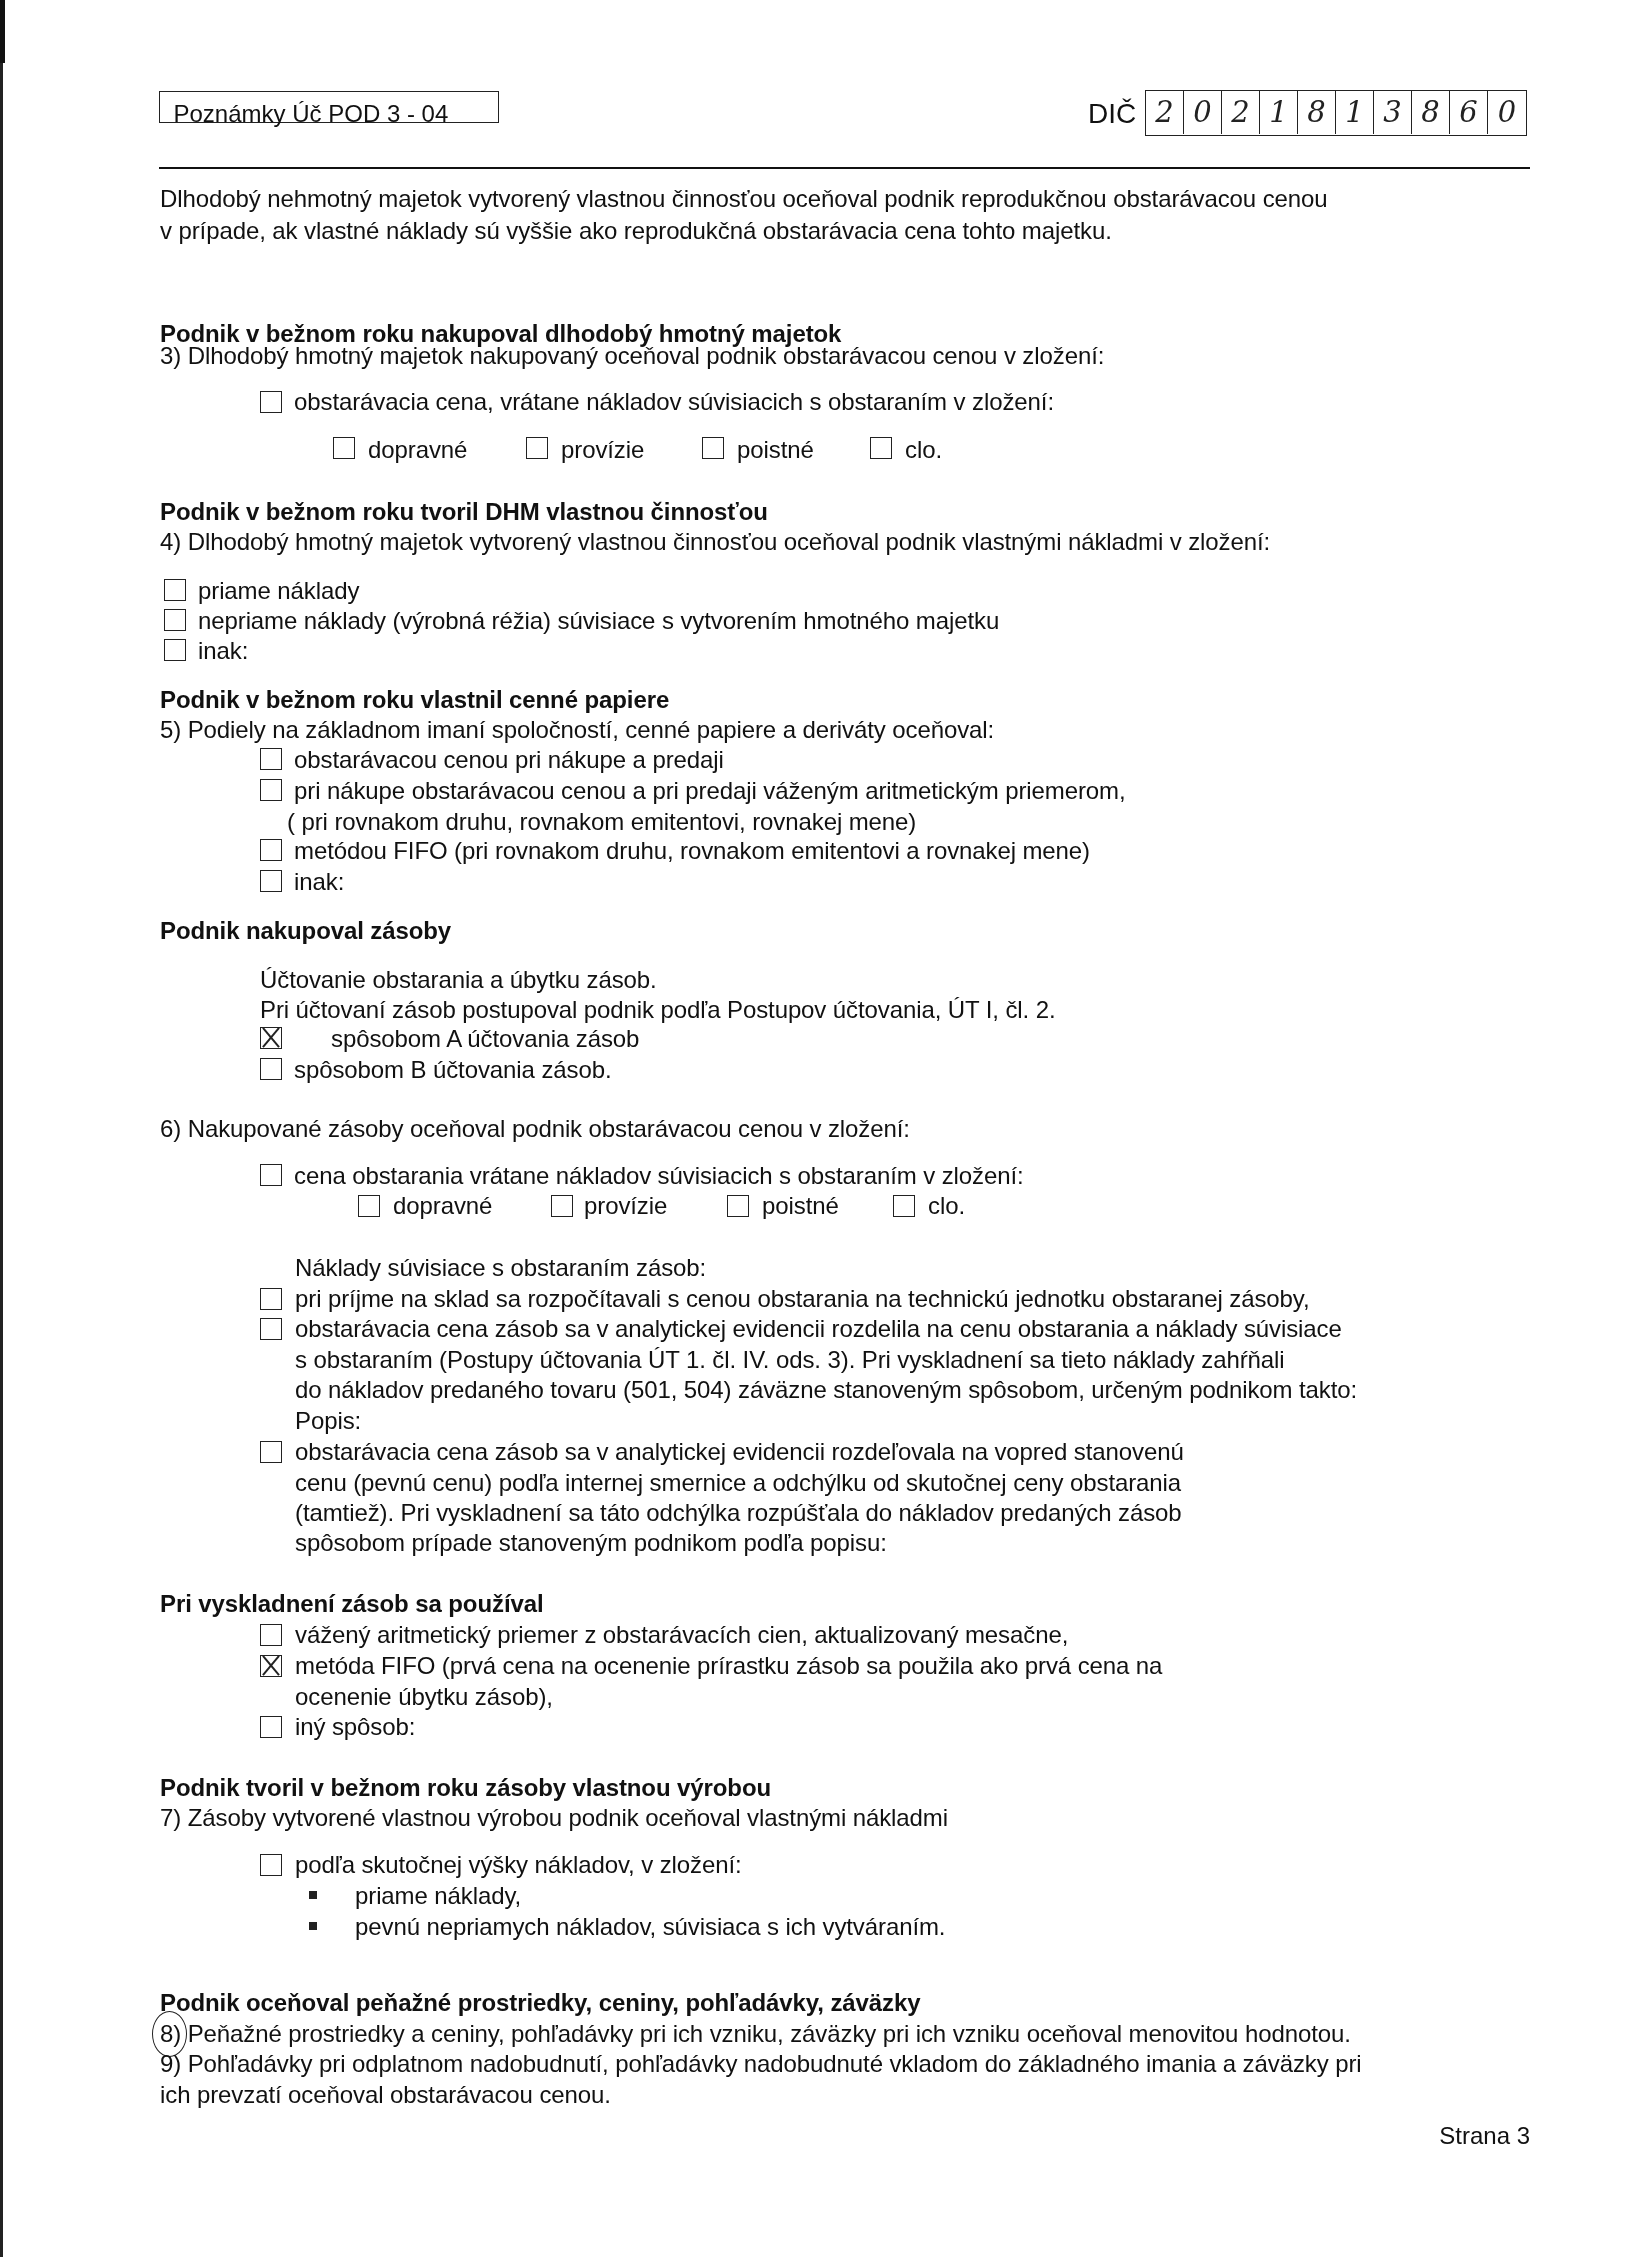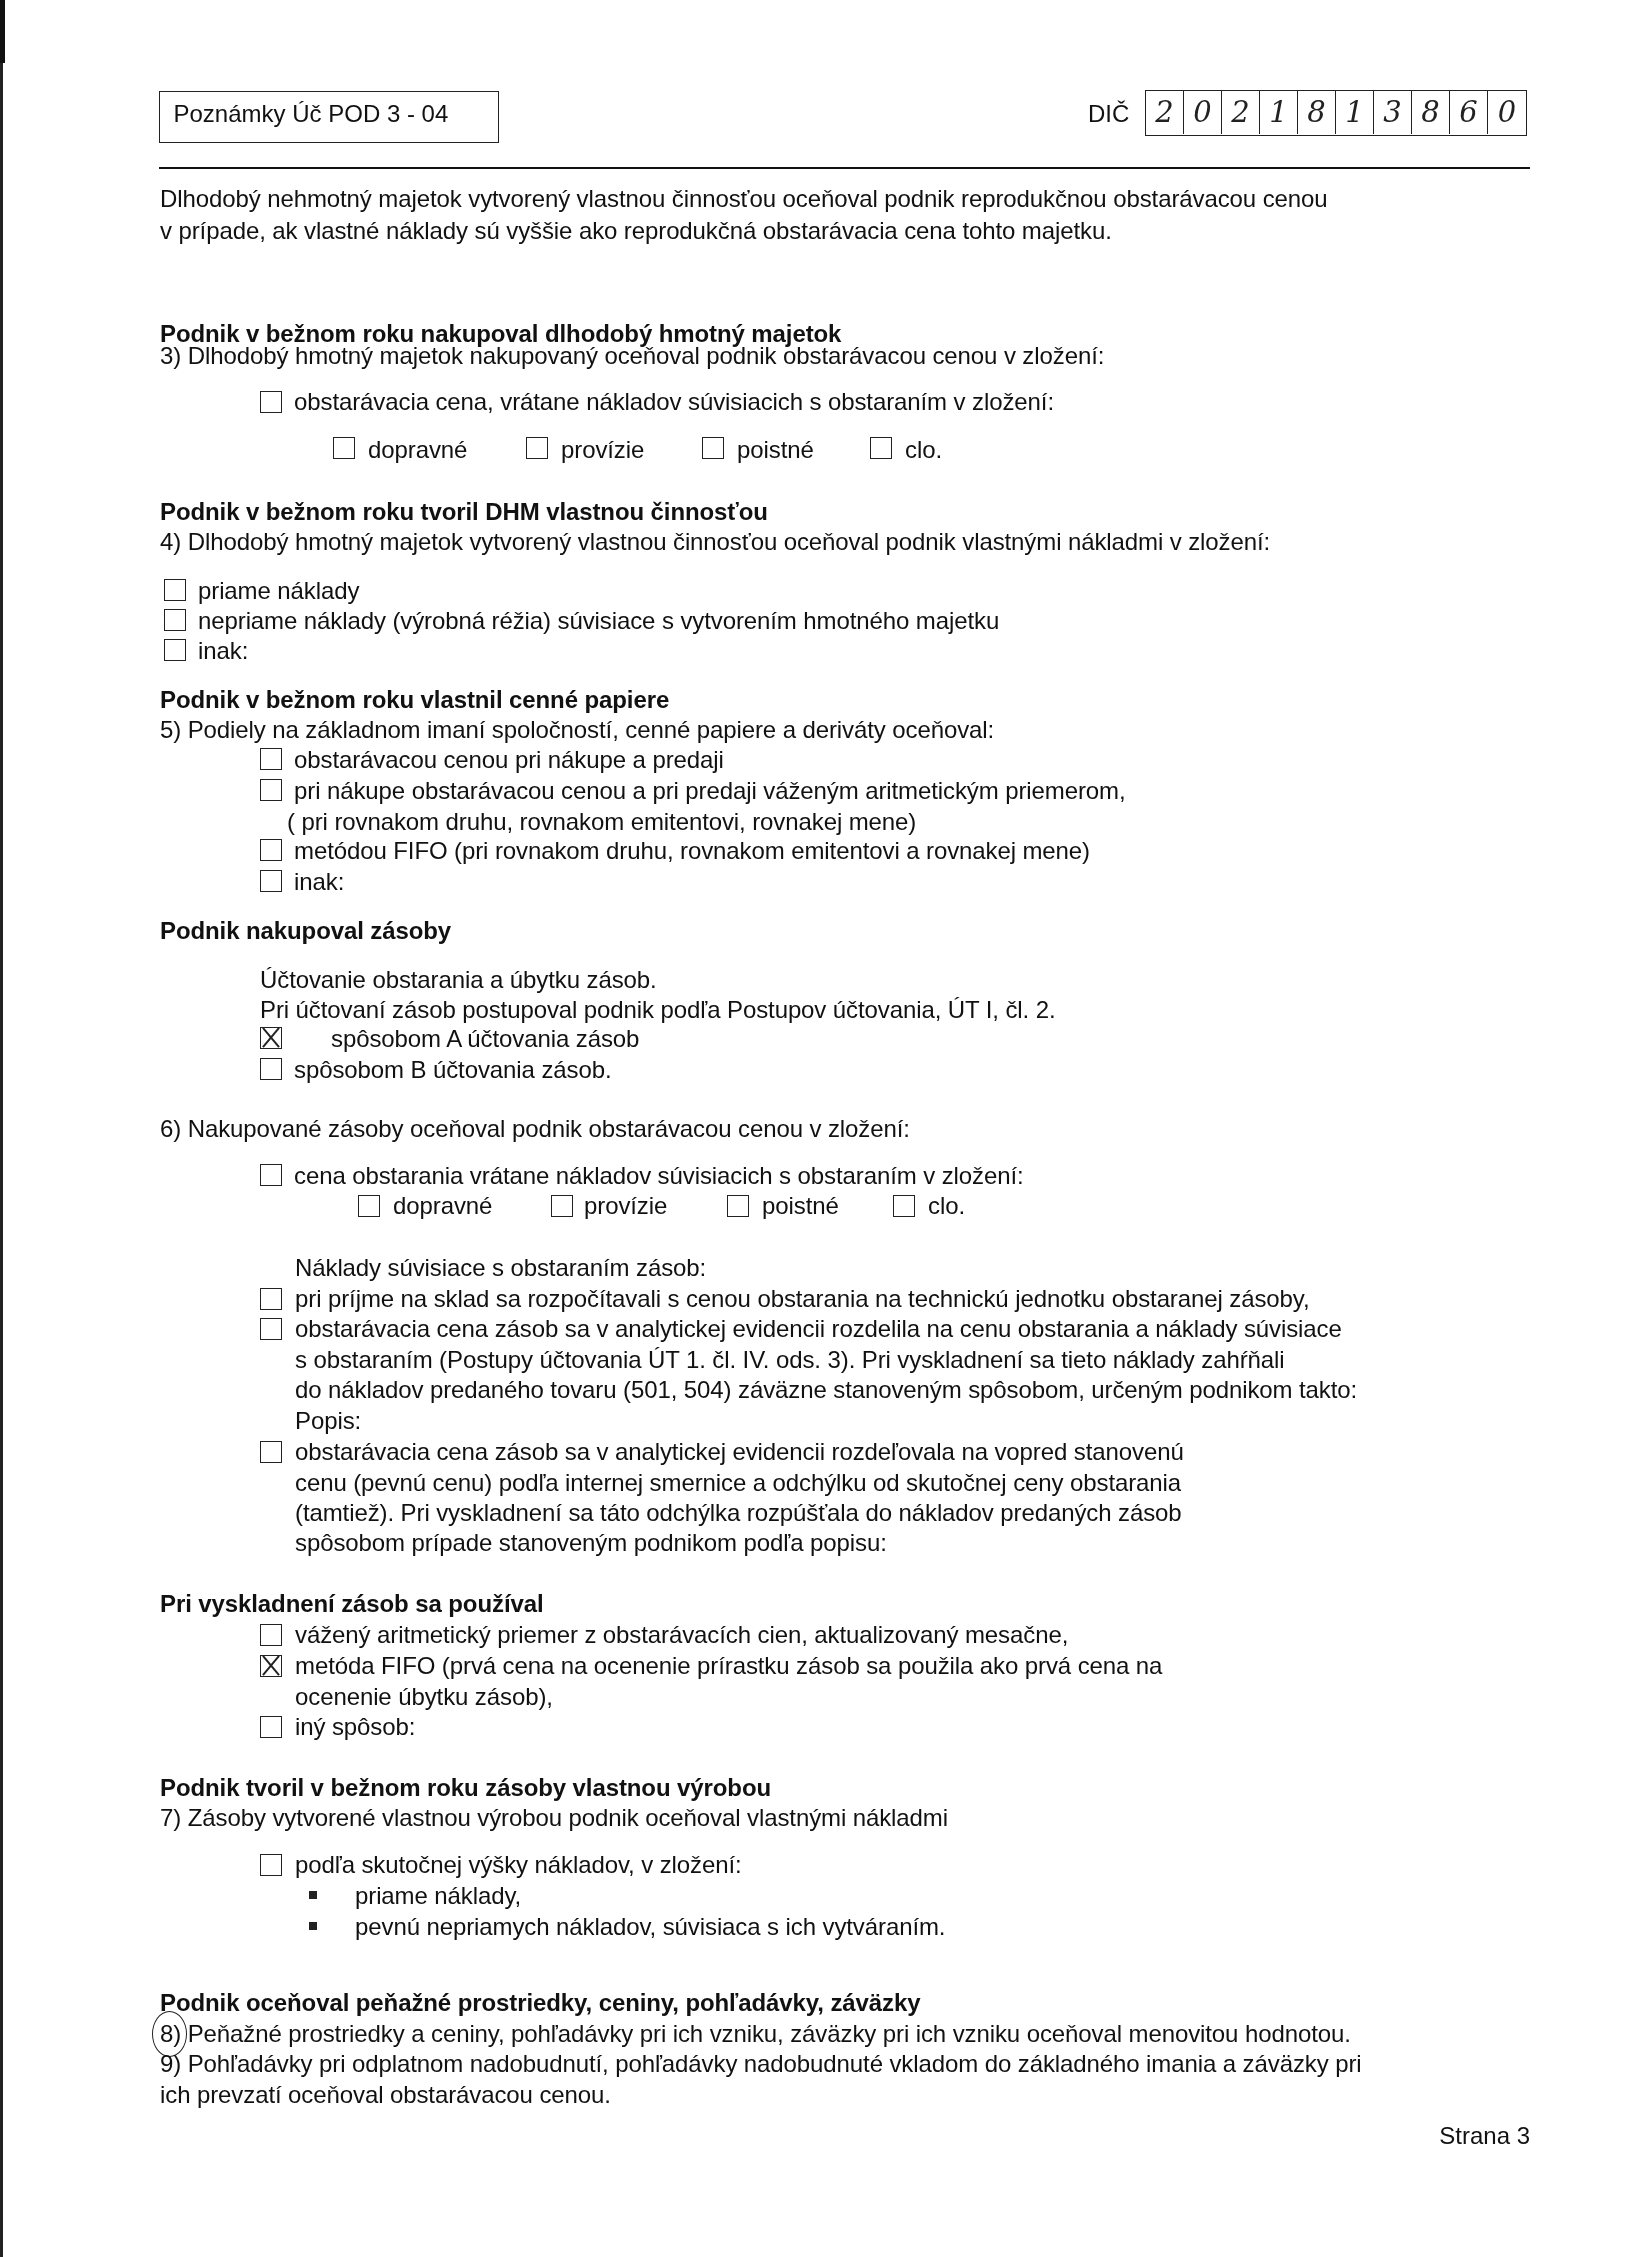--- a/index.html
+++ b/index.html
@@ -9,25 +9,25 @@
       color: #111111;
     }
     .left-edge { position: absolute; left: 0; top: 0; width: 2.9px; height: 2257px; background: #222; }
     .left-edge-top { position: absolute; left: 0; top: 0; width: 4.8px; height: 63px; background: #111; }
 
     .abs { position: absolute; white-space: nowrap; }
     .txt { font-size: 24px; line-height: 31px; letter-spacing: -0.1px; }
     .bold { font-weight: bold; }
 
     .form-id {
-      position: absolute; left: 159px; top: 91px; width: 340px; height: 52px;
+      position: absolute; left: 159px; top: 91px; width: 340px; height: 32px;
       border: 1.4px solid #222; box-sizing: border-box;
       font-size: 24px; line-height: 44px; padding-left: 13.5px;
     }
-    .dic-label { position: absolute; left: 1088px; top: 97px; font-size: 24px; line-height: 33px; }
+    .dic-label { position: absolute; left: 1088px; top: 97px; font-size: 28px; line-height: 33px; }
     .dic-boxes {
       position: absolute; left: 1145px; top: 90px; height: 46px; display: flex;
       border: 1.4px solid #222; box-sizing: border-box;
     }
     .dic-box {
       width: 38px; height: 43px; border-right: 1.4px solid #222; box-sizing: border-box;
       font-family: "DejaVu Serif", serif; font-style: italic; font-size: 29px;
       text-align: center; line-height: 43px; color: #222;
     }
     .dic-box:last-child { border-right: none; }

